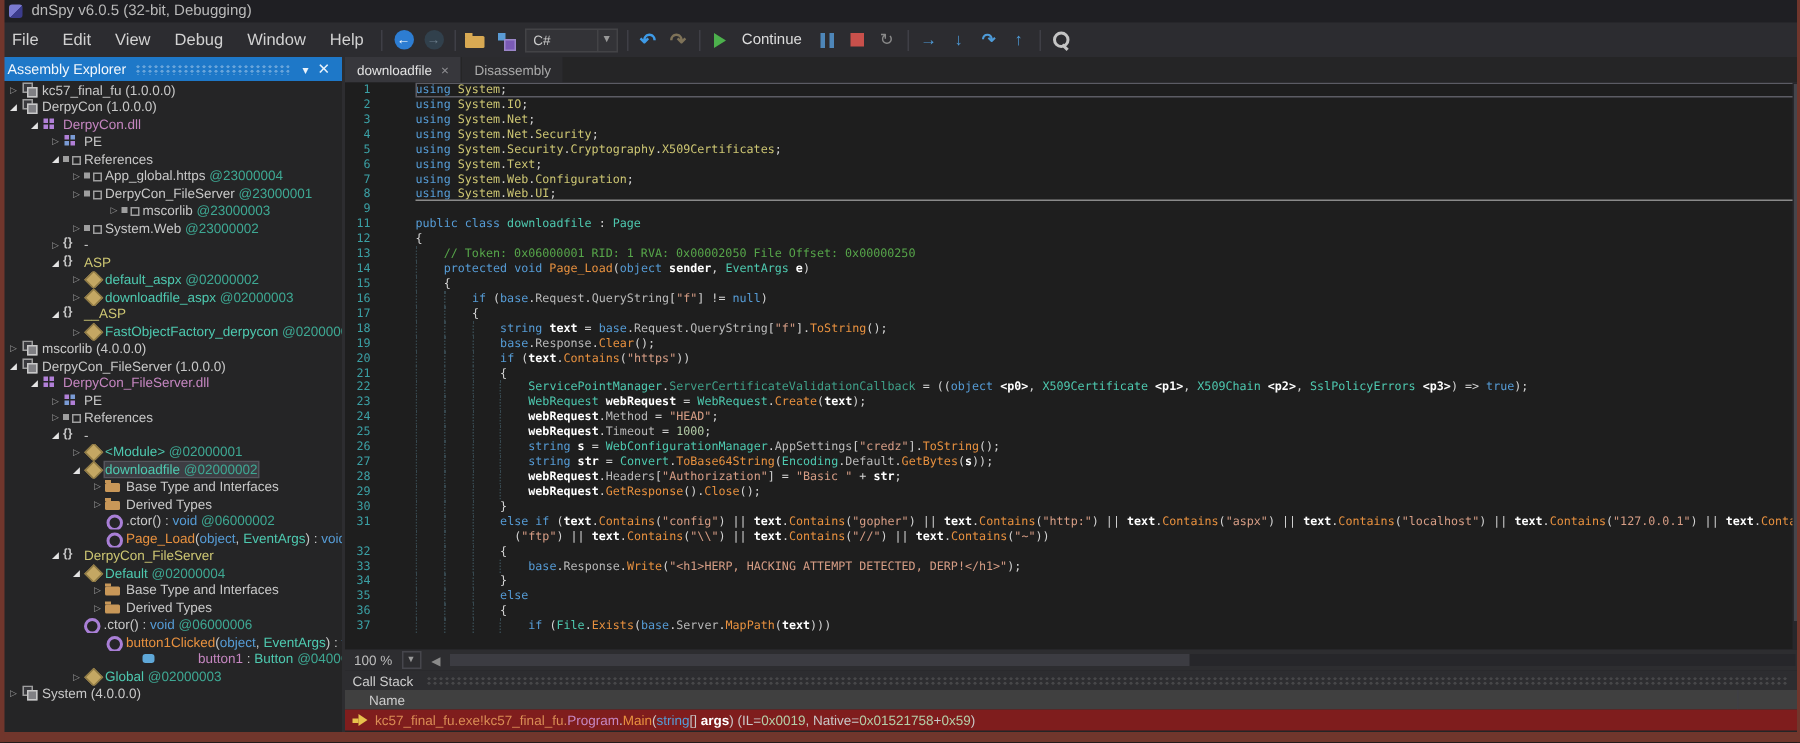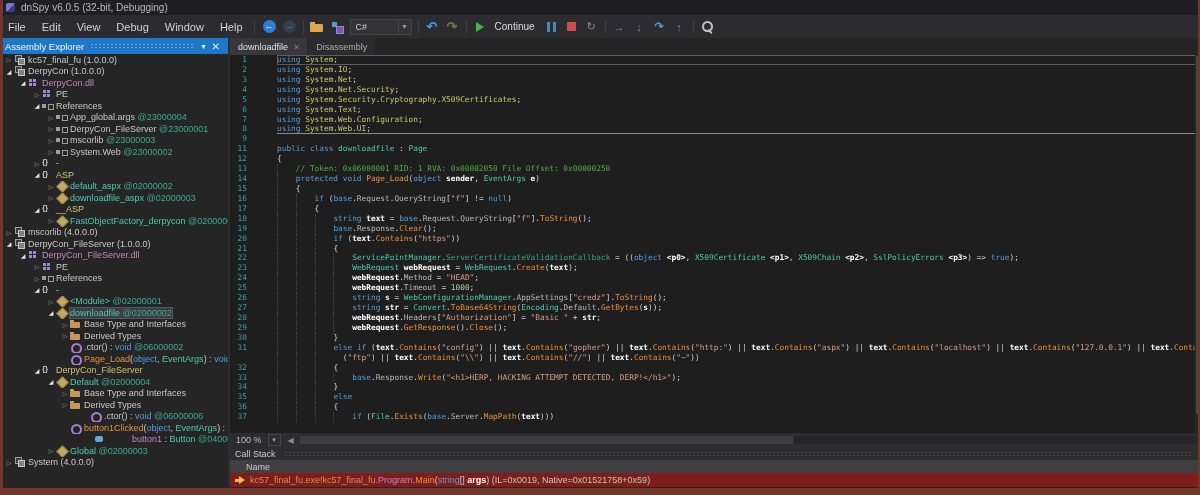--- a/index.html
+++ b/index.html
@@ -211,28 +211,28 @@
         <span class="tlabel"><span class="tk-g">PE</span></span>
       </div>
       <div class="trow" style="padding-left: 32px;">
         <span class="arrow exp">◢</span>
         <span class="tic ic-reference"></span>
         <span class="tlabel"><span class="tk-g">References</span></span>
       </div>
       <div class="trow" style="padding-left: 46px;">
         <span class="arrow">▷</span>
         <span class="tic ic-reference"></span>
-        <span class="tlabel"><span class="tk-g">App_global.args </span><span class="tk-tok">@23000004</span></span>
+        <span class="tlabel"><span class="tk-g">App_global.https </span><span class="tk-tok">@23000004</span></span>
       </div>
       <div class="trow" style="padding-left: 46px;">
         <span class="arrow">▷</span>
         <span class="tic ic-reference"></span>
         <span class="tlabel"><span class="tk-g">DerpyCon_FileServer </span><span class="tk-tok">@23000001</span></span>
       </div>
-      <div class="trow" style="padding-left: 46px;">
+      <div class="trow" style="padding-left: 71px;">
         <span class="arrow">▷</span>
         <span class="tic ic-reference"></span>
         <span class="tlabel"><span class="tk-g">mscorlib </span><span class="tk-tok">@23000003</span></span>
       </div>
       <div class="trow" style="padding-left: 46px;">
         <span class="arrow">▷</span>
         <span class="tic ic-reference"></span>
         <span class="tlabel"><span class="tk-g">System.Web </span><span class="tk-tok">@23000002</span></span>
       </div>
       <div class="trow" style="padding-left: 32px;">
@@ -338,21 +338,21 @@
       <div class="trow" style="padding-left: 60px;">
         <span class="arrow">▷</span>
         <span class="tic ic-folder"></span>
         <span class="tlabel"><span class="tk-g">Base Type and Interfaces</span></span>
       </div>
       <div class="trow" style="padding-left: 60px;">
         <span class="arrow">▷</span>
         <span class="tic ic-folder"></span>
         <span class="tlabel"><span class="tk-g">Derived Types</span></span>
       </div>
-      <div class="trow" style="padding-left: 80px;">
+      <div class="trow" style="padding-left: 45px;">
         <span class="arrow"></span>
         <span class="tic ic-method"></span>
         <span class="tlabel"><span class="tk-g">.ctor() : </span><span class="tk-k">void</span><span class="tk-g"> </span><span class="tk-tok">@06000006</span></span>
       </div>
       <div class="trow" style="padding-left: 60px;">
         <span class="arrow"></span>
         <span class="tic ic-method"></span>
         <span class="tlabel"><span class="tk-m">button1Clicked</span><span class="tk-g">(</span><span class="tk-k">object</span><span class="tk-g">, </span><span class="tk-ty">EventArgs</span><span class="tk-g">) : </span><span class="tk-k">void</span></span>
       </div>
       <div class="trow" style="padding-left: 60px; gap: 24px;">

